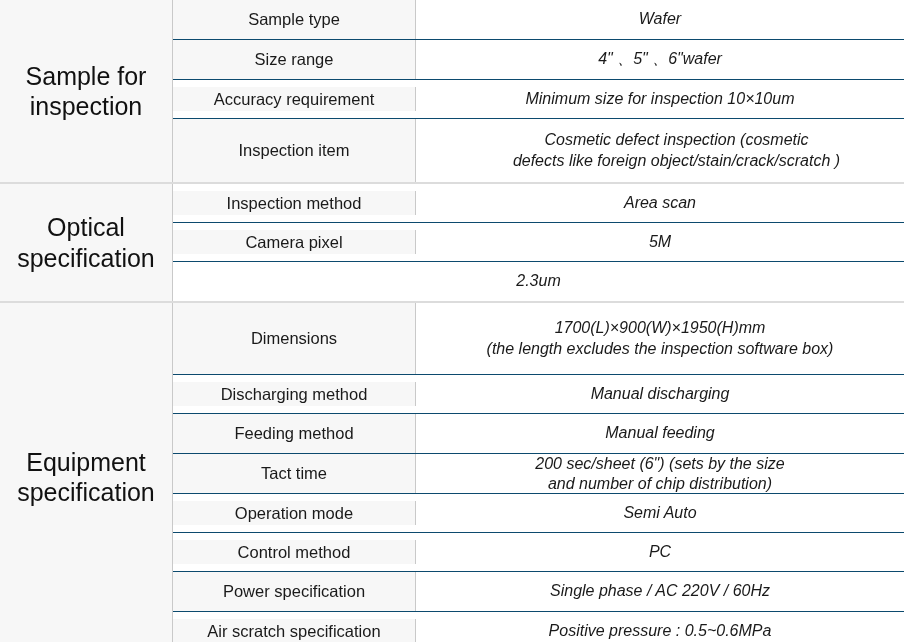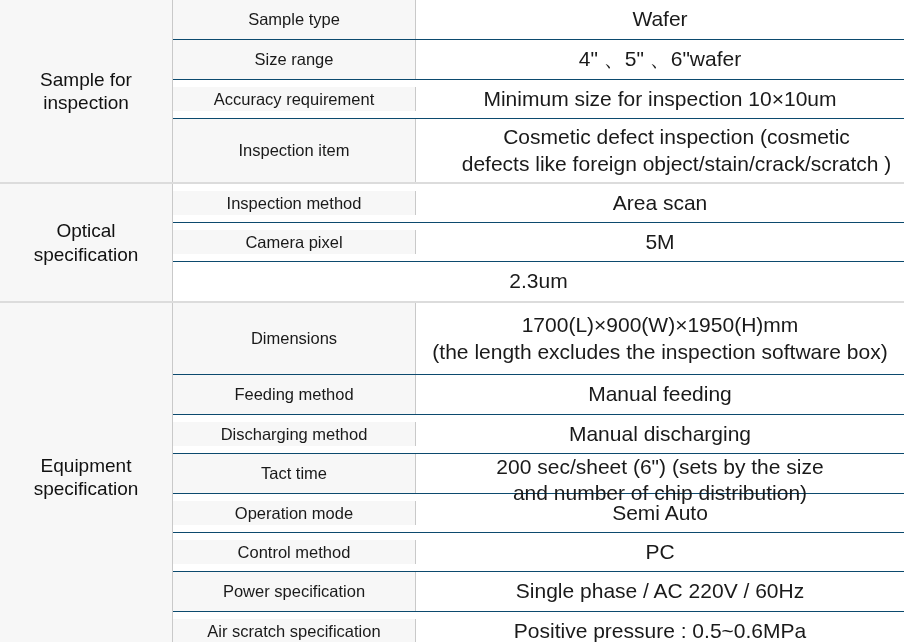--- a/index.html
+++ b/index.html
@@ -38,21 +38,21 @@
   .group-cell {
     width: 173px;
     flex: 0 0 173px;
     box-sizing: border-box;
     background: #f7f7f7;
     border-right: 1px solid #c9c9c9;
     display: flex;
     align-items: center;
     justify-content: center;
     text-align: center;
-    font-size: 19px;
+    font-size: 25px;
     line-height: 1.22;
     color: #111111;
     padding: 2px 6px;
   }
 
   
   .rows {
     flex: 1 1 auto;
     display: flex;
     flex-direction: column;
@@ -85,25 +85,26 @@
   }
 
   .value-cell {
     flex: 1 1 auto;
     box-sizing: border-box;
     background: #ffffff;
     display: flex;
     align-items: center;
     justify-content: center;
     text-align: center;
-    font-size: 21px;
+    font-size: 16px;
     line-height: 1.26;
     color: #1a1a1a;
     padding: 2px 6px;
     min-width: 0;
+    font-style: italic;
   }
   .value-cell .vtext {
     display: block;
     white-space: pre-line;
   }
 
   
   .value-cell.overflow {
     overflow: visible;
     position: relative;
@@ -195,31 +196,31 @@
     <div class="rows">
 
       <div class="spec-row h64">
         <div class="param-cell">Dimensions</div>
         <div class="value-cell">
           <span class="vtext">1700(L)×900(W)×1950(H)mm
 (the length excludes the inspection software box)</span>
         </div>
       </div>
 
+      <div class="spec-row h39">
+        <div class="param-cell">Discharging method</div>
+        <div class="value-cell">
+          <span class="vtext">Manual discharging</span>
+        </div>
+      </div>
+
       <div class="spec-row h40">
         <div class="param-cell">Feeding method</div>
         <div class="value-cell">
           <span class="vtext">Manual feeding</span>
-        </div>
-      </div>
-
-      <div class="spec-row h39">
-        <div class="param-cell">Discharging method</div>
-        <div class="value-cell">
-          <span class="vtext">Manual discharging</span>
         </div>
       </div>
 
       <div class="spec-row h40">
         <div class="param-cell">Tact time</div>
         <div class="value-cell overflow">
           <span class="vtext">200 sec/sheet (6") (sets by the size
 and number of chip distribution)</span>
         </div>
       </div>

